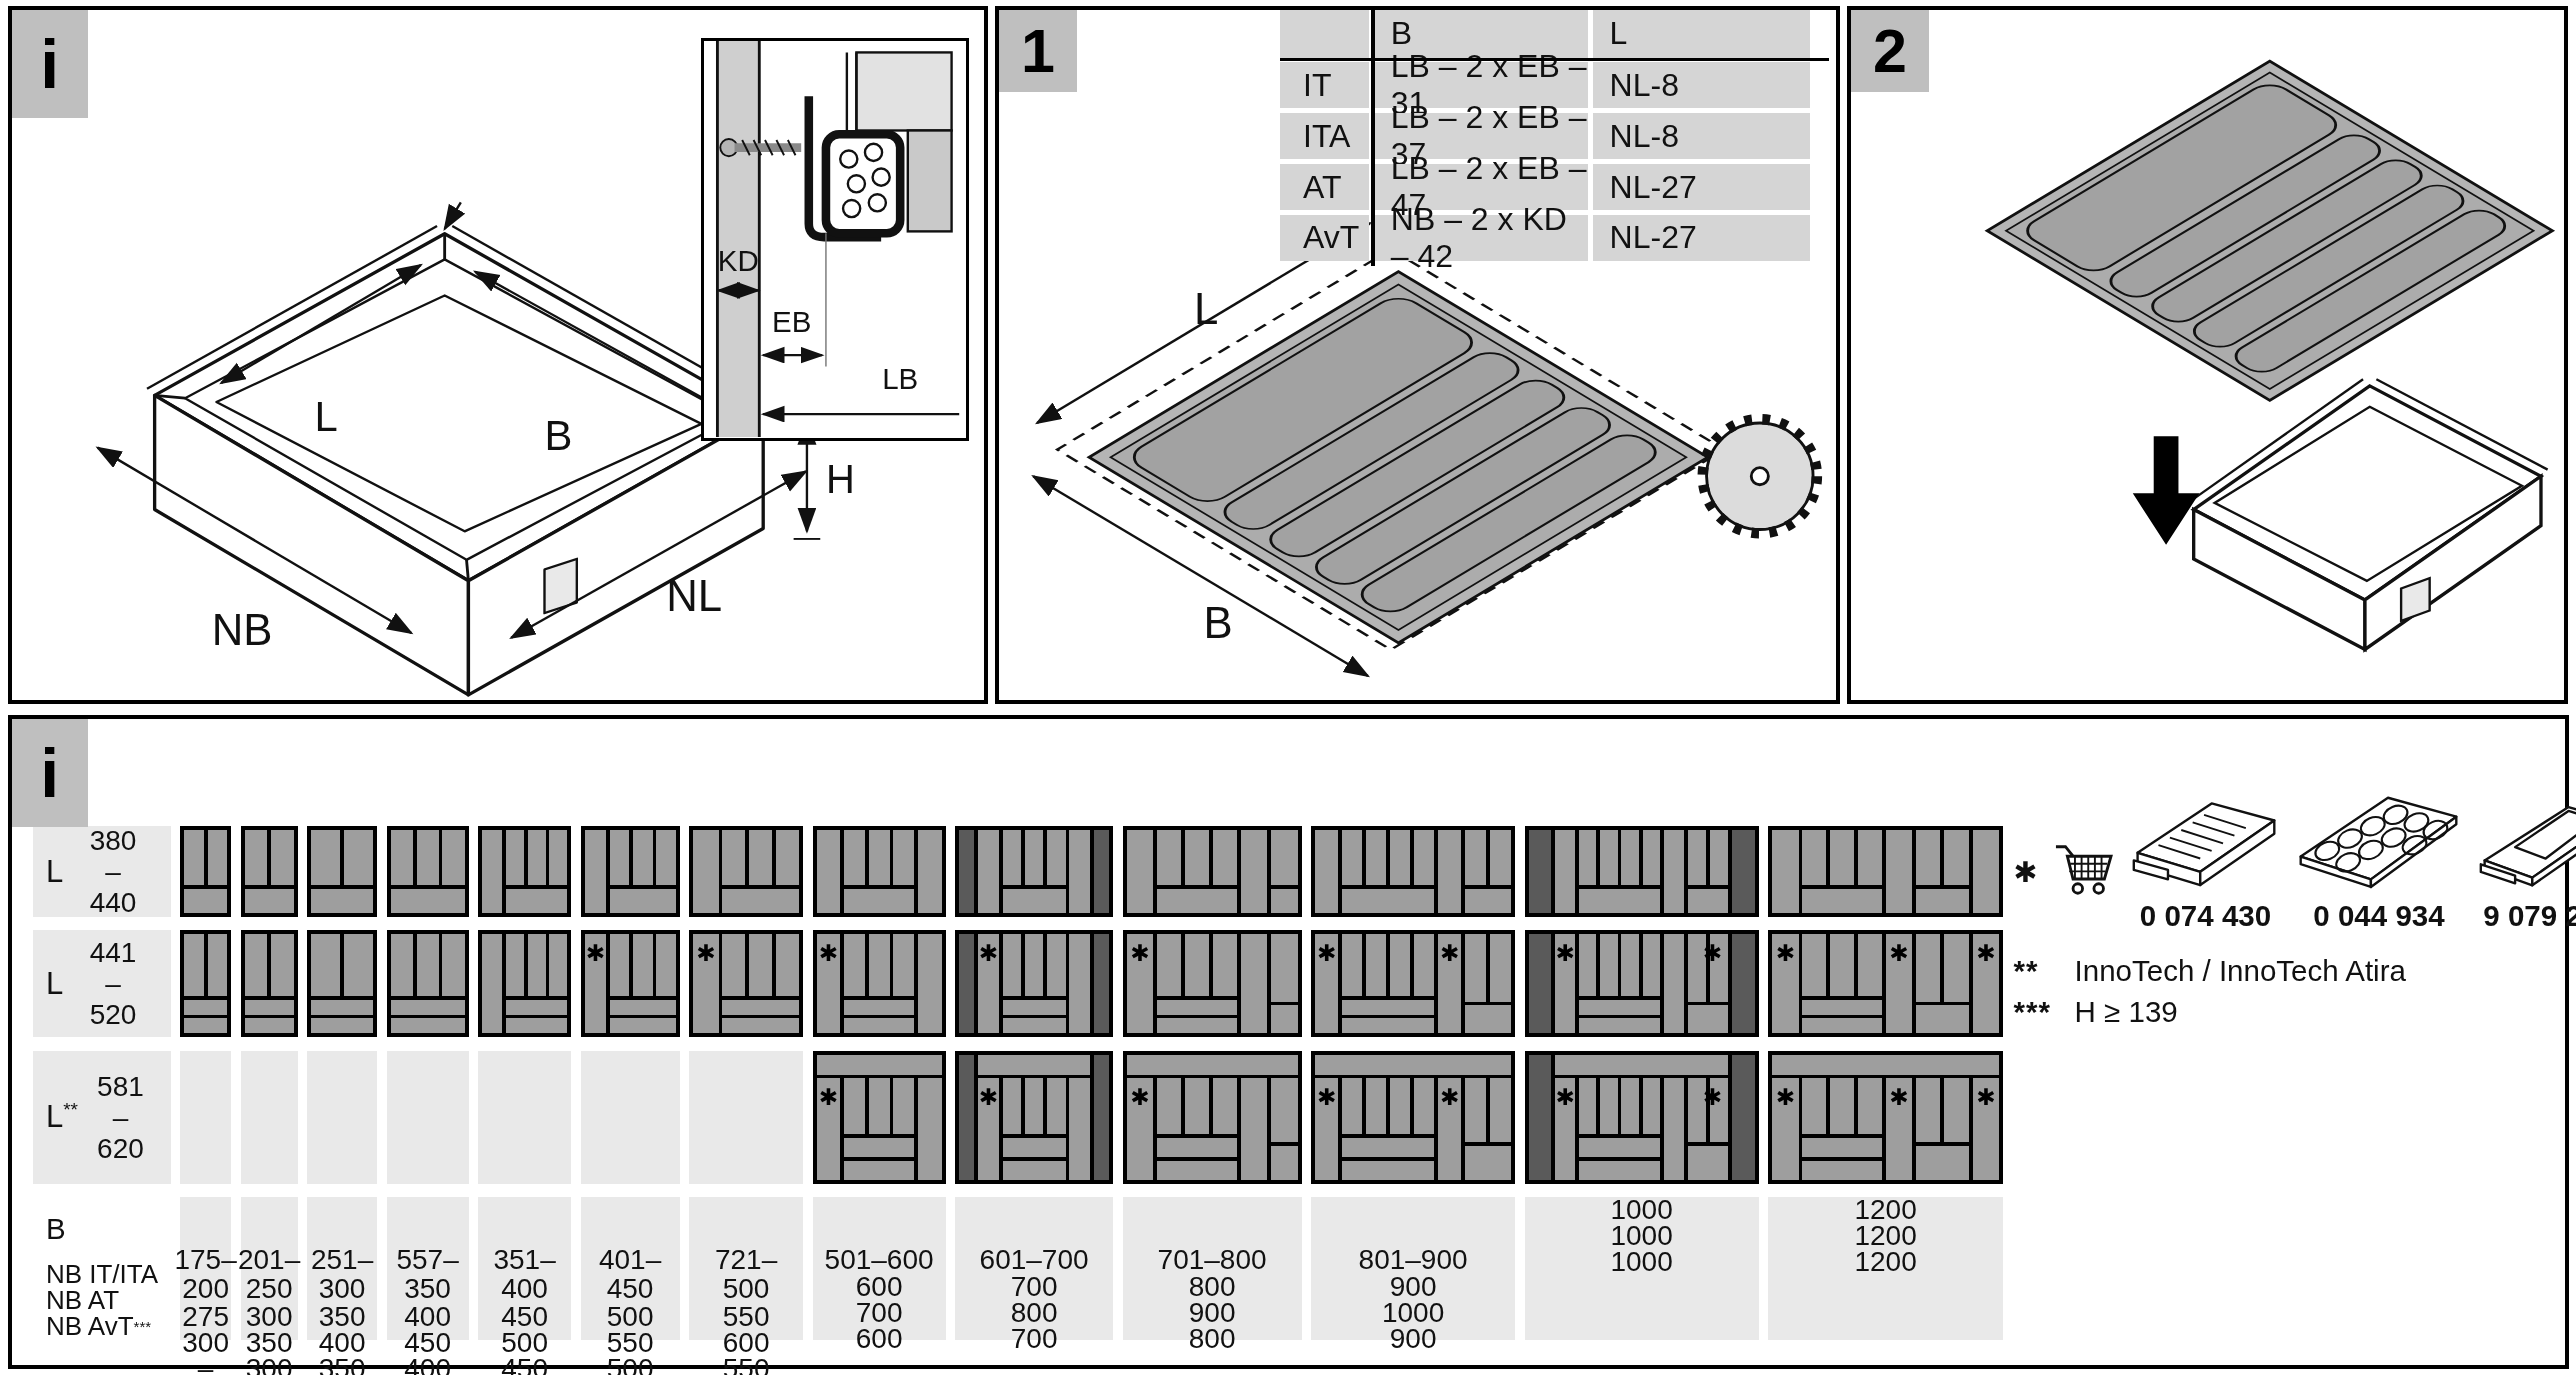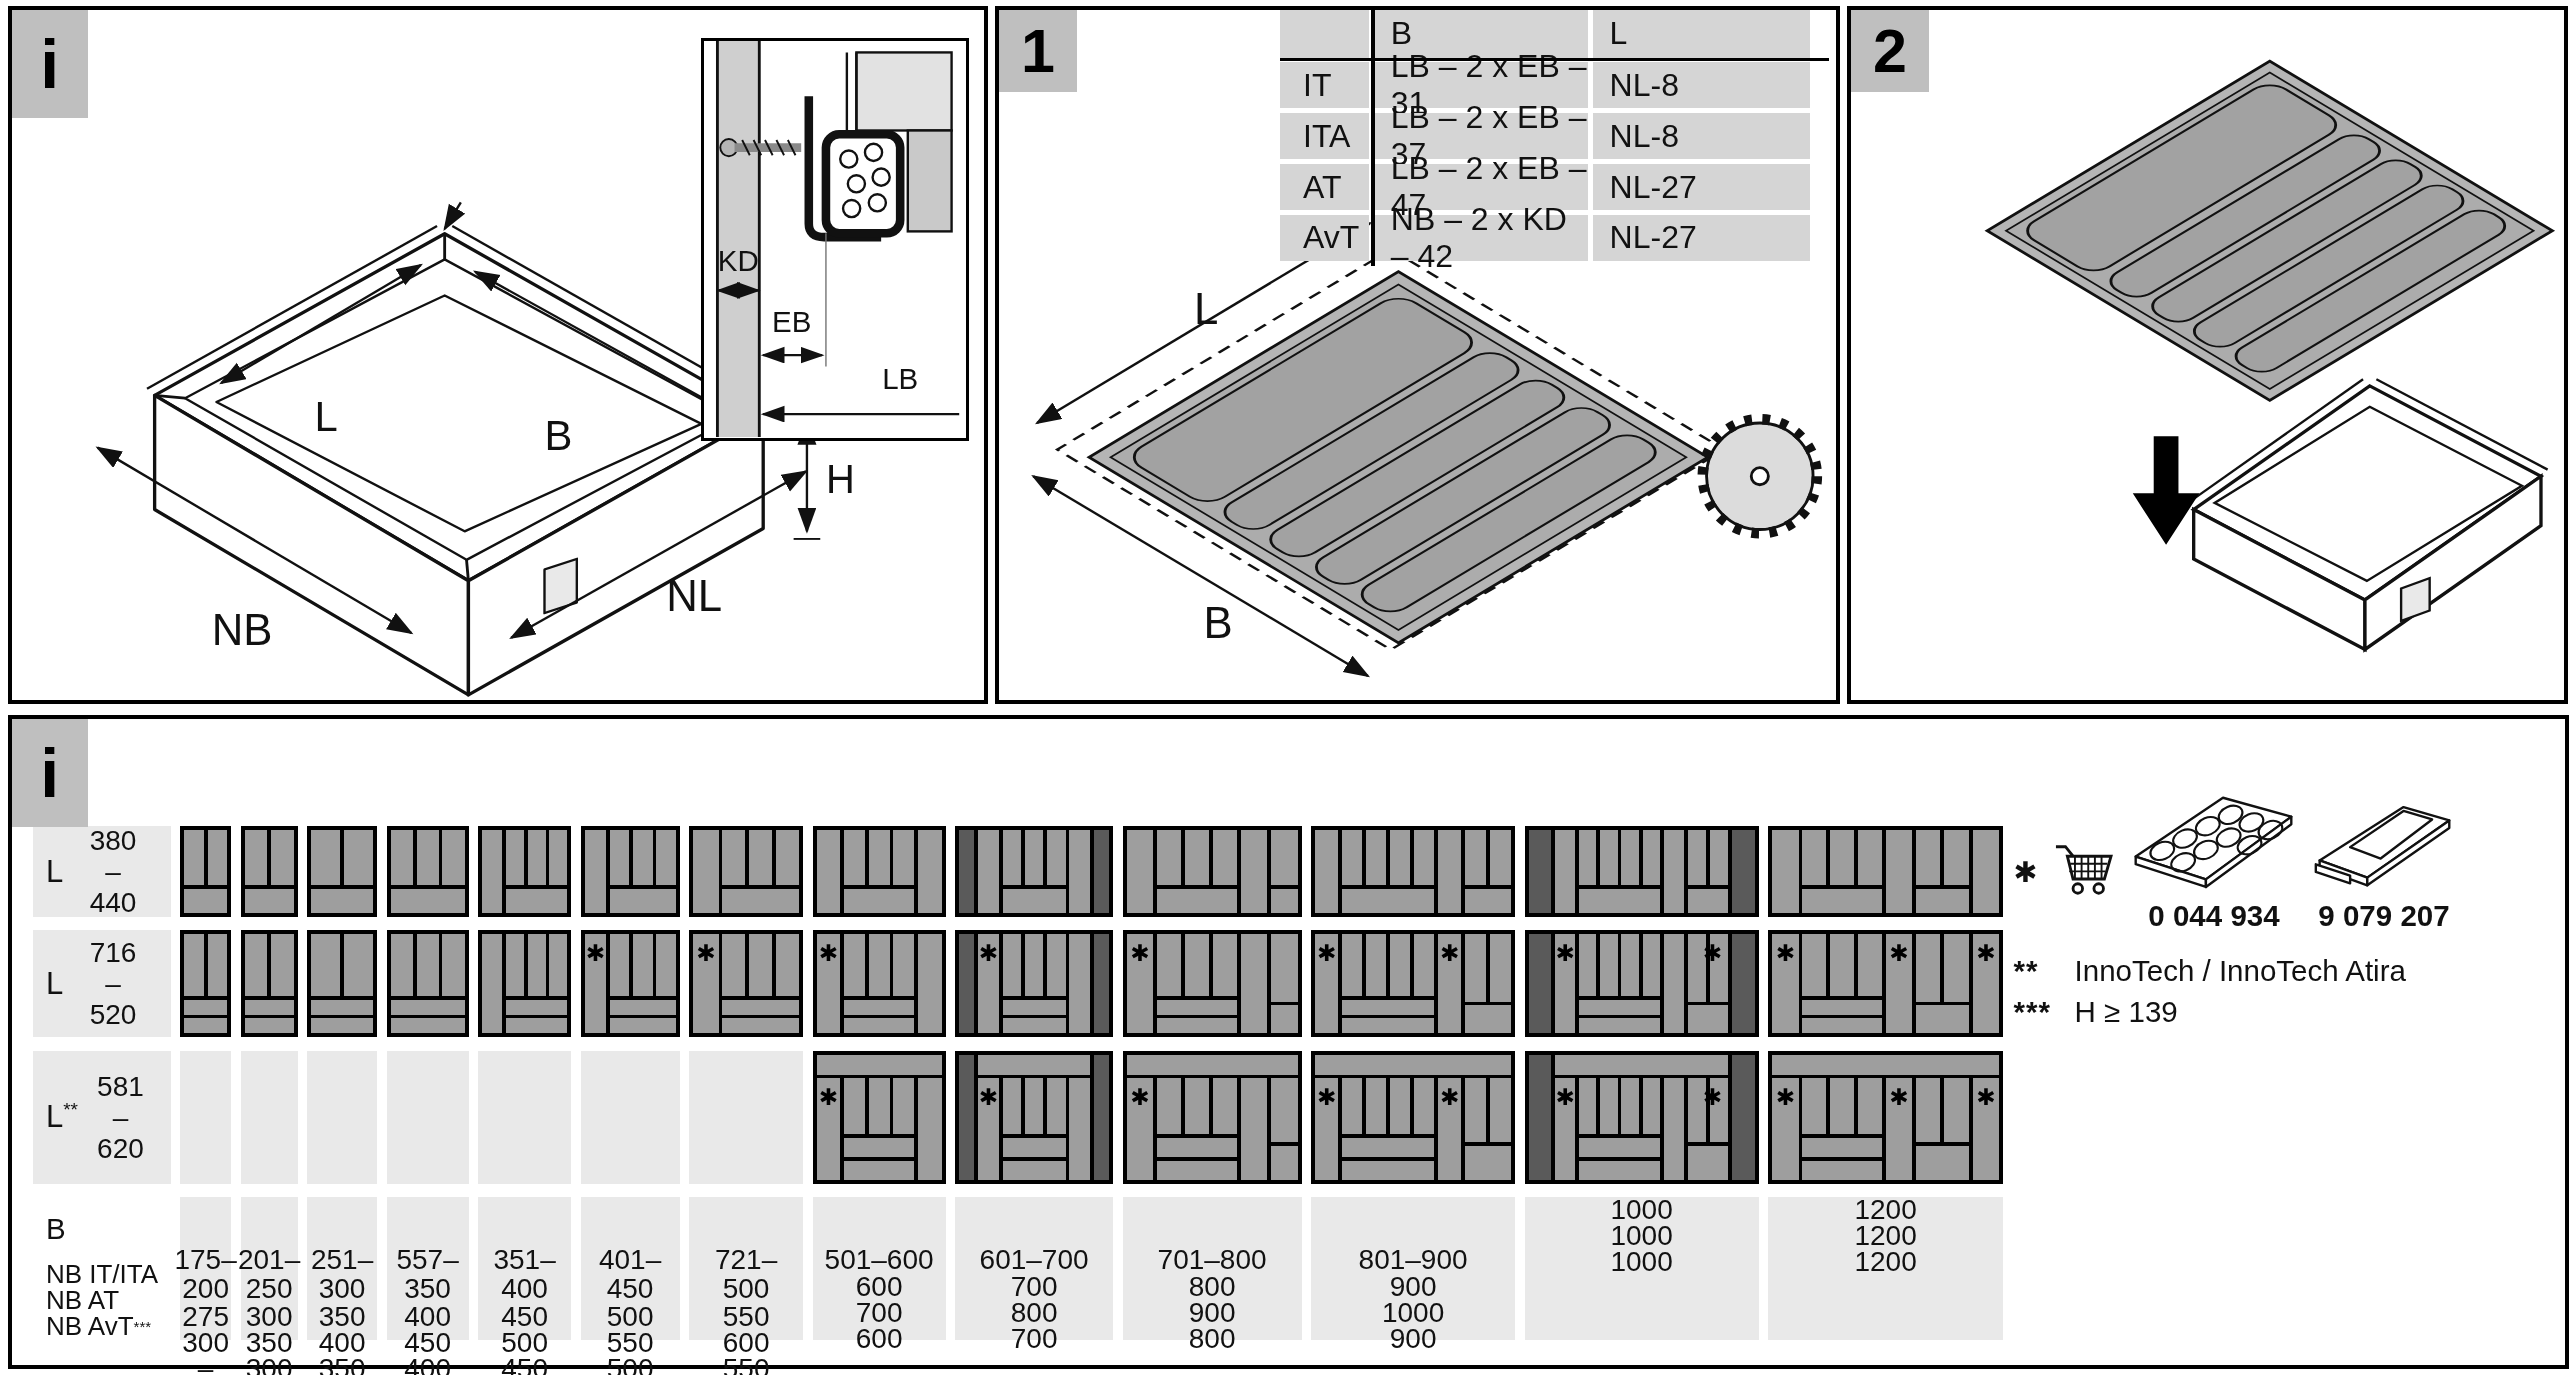--- a/index.html
+++ b/index.html
@@ -258,21 +258,21 @@
           <div class="llab">L</div>
           <div class="lrange">
             <div>380</div>
             <div>–</div>
             <div>440</div>
           </div>
         </div>
         <div class="zone lband" style="grid-area: 2 / 1;">
           <div class="llab">L</div>
           <div class="lrange">
-            <div>716</div>
+            <div>441</div>
             <div>–</div>
             <div>520</div>
           </div>
         </div>
         <div class="zone lband" style="grid-area: 3 / 1;">
           <div class="llab">L<sup>**</sup></div>
           <div class="lrange">
             <div>581</div>
             <div>–</div>
             <div>620</div>
@@ -1046,20 +1046,30 @@
         <span class="lg-star">✱</span>
         <span class="lg-cart">
           <svg width="63" height="57" viewBox="0 0 66 60" fill="none" stroke="#111" stroke-width="3">
             <path d="M4 6 h10 l8 10"></path>
             <polygon points="16,16 62,16 55,40 22,40"></polygon>
             <path d="M24 16 V40 M31 16 V40 M38 16 V40 M45 16 V40 M52 16 V40 M19 24 H58 M18 32 H56" stroke-width="2"></path>
             <circle cx="27" cy="50" r="5"></circle>
               <circle cx="49" cy="50" r="5"></circle>
           </svg>
         </span>
+        <div class="product">
+          <svg width="150" height="107" viewBox="0 0 158 112" fill="#fff" stroke="#111" stroke-width="2.5" stroke-linejoin="round">
+            <polygon points="8,70 86,18 152,36 74,90"></polygon>
+            <polygon points="8,70 74,90 74,104 8,84"></polygon>
+            <polygon points="74,90 152,36 152,50 74,104"></polygon>
+            <path d="M30 62 l44 14 M42 54 l44 14 M54 46 l44 14 M66 38 l44 14 M78 30 l44 14" fill="none" stroke-width="2"></path>
+            <polygon points="4,78 40,88 40,98 4,88" fill="#fff"></polygon>
+          </svg>
+          <div class="pcode">0 074 430</div>
+        </div>
         <div class="product">
           <svg width="167" height="107" viewBox="0 0 176 112" fill="#fff" stroke="#111" stroke-width="2.5" stroke-linejoin="round">
             <polygon points="6,74 98,12 170,32 80,98"></polygon>
             <polygon points="6,74 80,98 80,106 6,82"></polygon>
             <polygon points="80,98 170,32 170,40 80,106"></polygon>
             <g fill="none" stroke-width="2.2">
               <ellipse cx="34" cy="68" rx="13" ry="9" transform="rotate(-22 34 68)"></ellipse>
               <ellipse cx="58" cy="55" rx="13" ry="9" transform="rotate(-22 58 55)"></ellipse>
               <ellipse cx="82" cy="42" rx="13" ry="9" transform="rotate(-22 82 42)"></ellipse>
               <ellipse cx="106" cy="30" rx="13" ry="9" transform="rotate(-22 106 30)"></ellipse>

